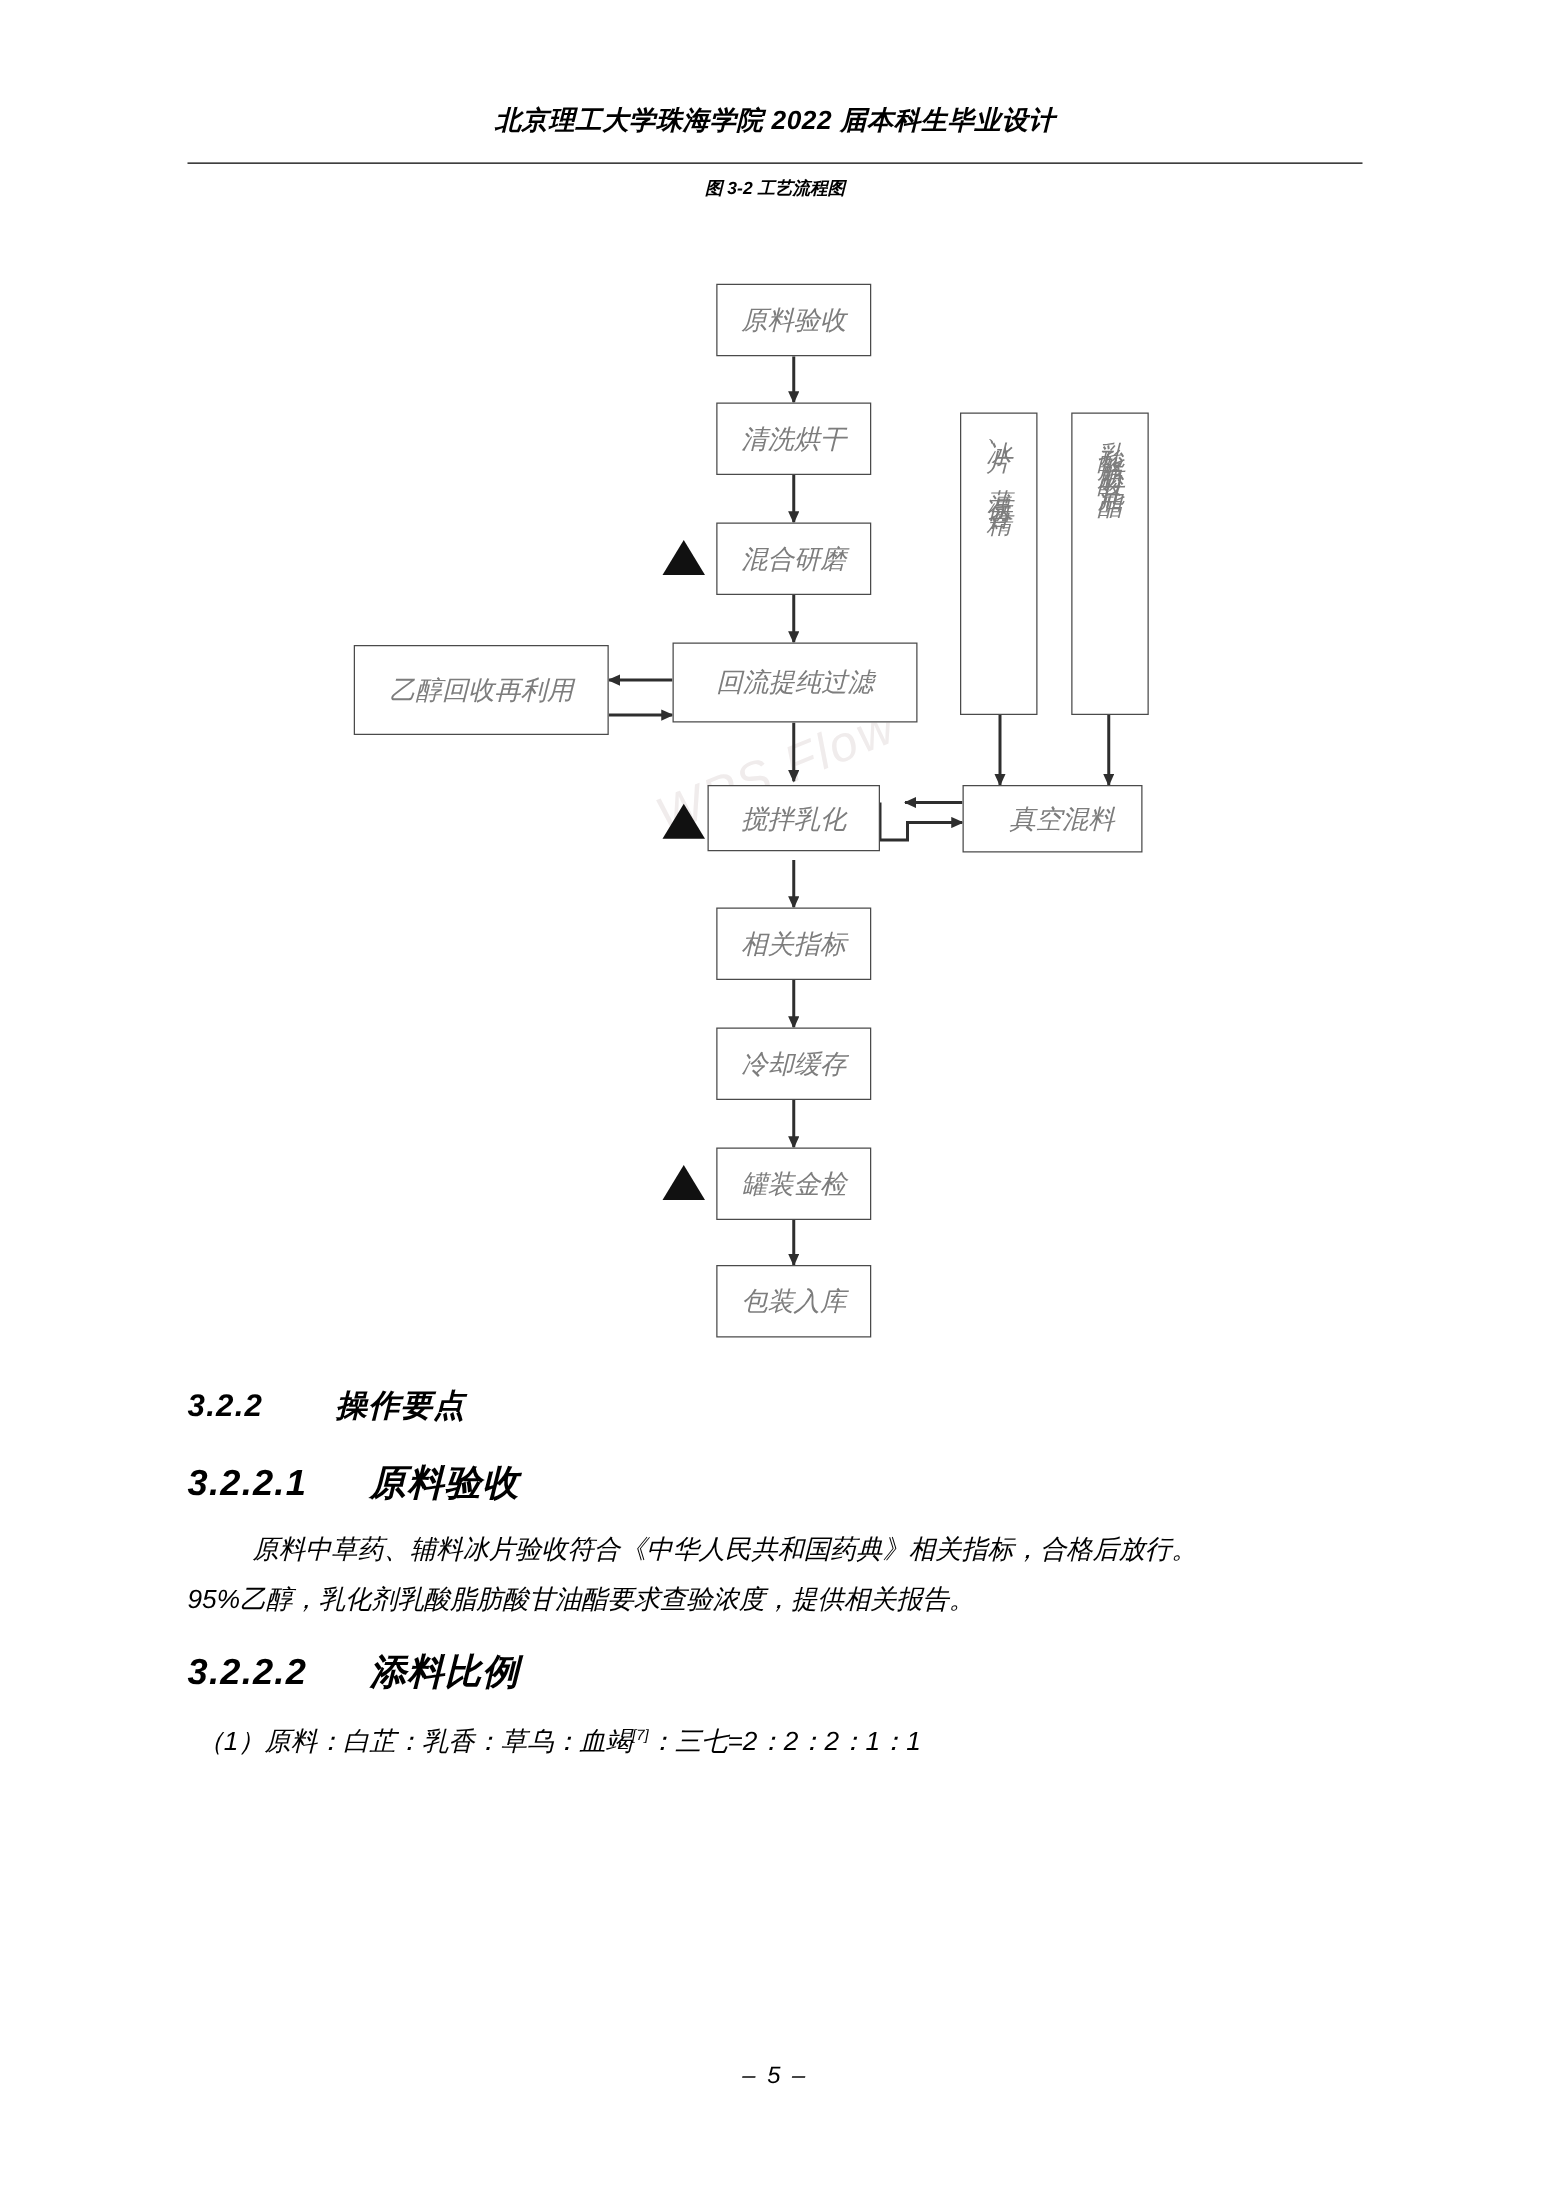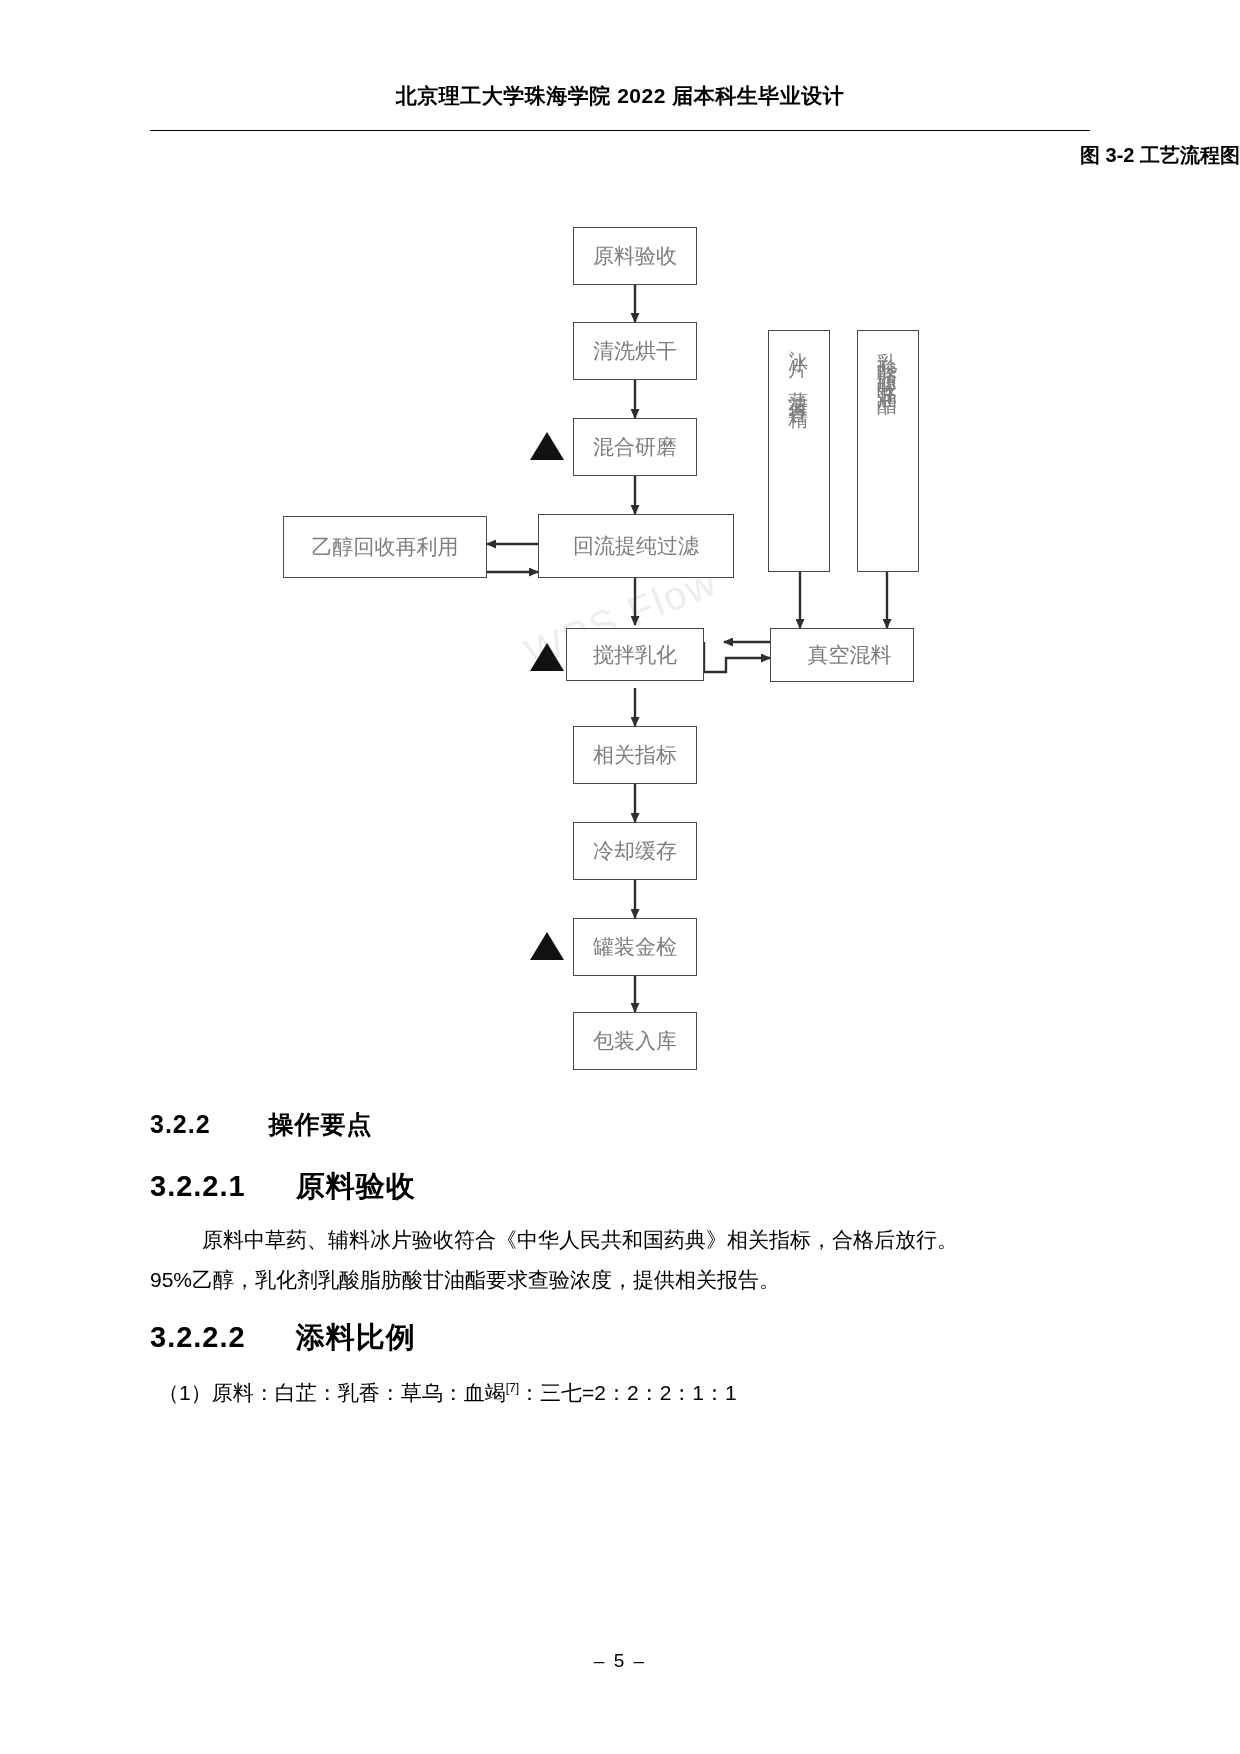--- a/index.html
+++ b/index.html
@@ -4,35 +4,35 @@
 <style>
   html,body{margin:0;padding:0;}
   body{
     width:1240px;height:1754px;
     background:#ffffff;
     font-family:"Liberation Sans","DejaVu Sans",sans-serif;
     color:#000;
     position:relative;
     overflow:hidden;
   }
-  .page{position:relative;width:1240px;height:1754px;}
+  .page{position:relative;width:1240px;height:1754px;font-style:italic;}
 
   
   .hdr{
     position:absolute;left:0;top:82px;width:1240px;
     text-align:center;
     font-size:21px;font-weight:bold;letter-spacing:.5px;
   }
   .hdr-rule{
     position:absolute;left:150px;top:130px;width:940px;height:0;
     border-top:1.6px solid #000;
   }
   .fig-caption{
     position:absolute;left:0;top:142px;width:1240px;
-    text-align:right;font-size:20px;font-weight:bold;
+    text-align:center;font-size:14px;font-weight:bold;
   }
 
   
   .diagram{position:absolute;left:0;top:200px;width:1240px;height:880px;}
   .wm{
     position:absolute;left:520px;top:395px;
     font-size:40px;color:#f0ecec;
     transform:rotate(-22deg);
     letter-spacing:2px;
     font-family:"Liberation Sans",sans-serif;
@@ -146,21 +146,21 @@
 
     <div class="node" style="left:573px;top:27px;width:124px;height:58px;">原料验收</div>
 
     <div class="node" style="left:573px;top:122px;width:124px;height:58px;">清洗烘干</div>
 
     <div class="tri" style="left:530px;top:232px;"></div>
     <div class="node" style="left:573px;top:218px;width:124px;height:58px;">混合研磨</div>
 
     <div class="node" style="left:538px;top:314px;width:196px;height:64px;">回流提纯过滤</div>
 
-    <div class="node" style="left:283px;top:316px;width:204px;height:62px;">乙醇回收再利用</div>
+    <div class="node" style="left:283px;top:316px;width:204px;height:72px;">乙醇回收再利用</div>
 
     <div class="node vert" style="left:768px;top:130px;width:62px;height:242px;">冰片、薄荷香精</div>
 
     <div class="node vert" style="left:857px;top:130px;width:62px;height:242px;">乳酸脂肪酸甘油酯</div>
 
     <div class="tri" style="left:530px;top:443px;"></div>
     <div class="node" style="left:566px;top:428px;width:138px;height:53px;">搅拌乳化</div>
 
     <div class="node" style="left:770px;top:428px;width:144px;height:54px;padding-left:15px;">真空混料</div>
 

